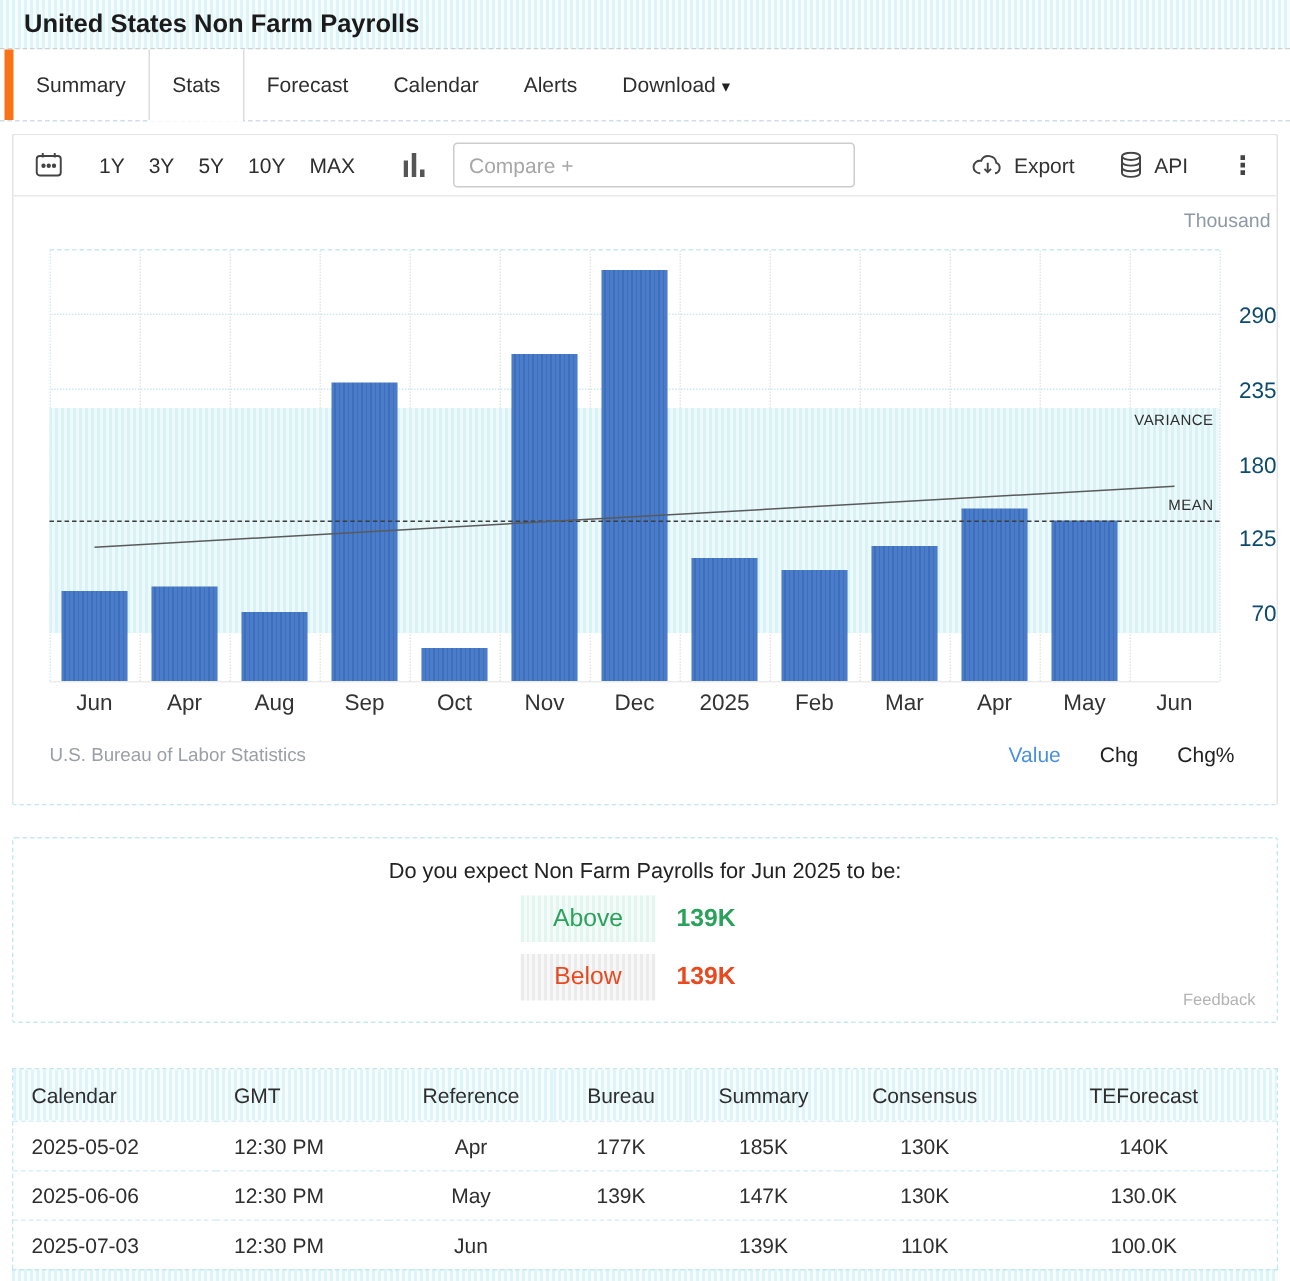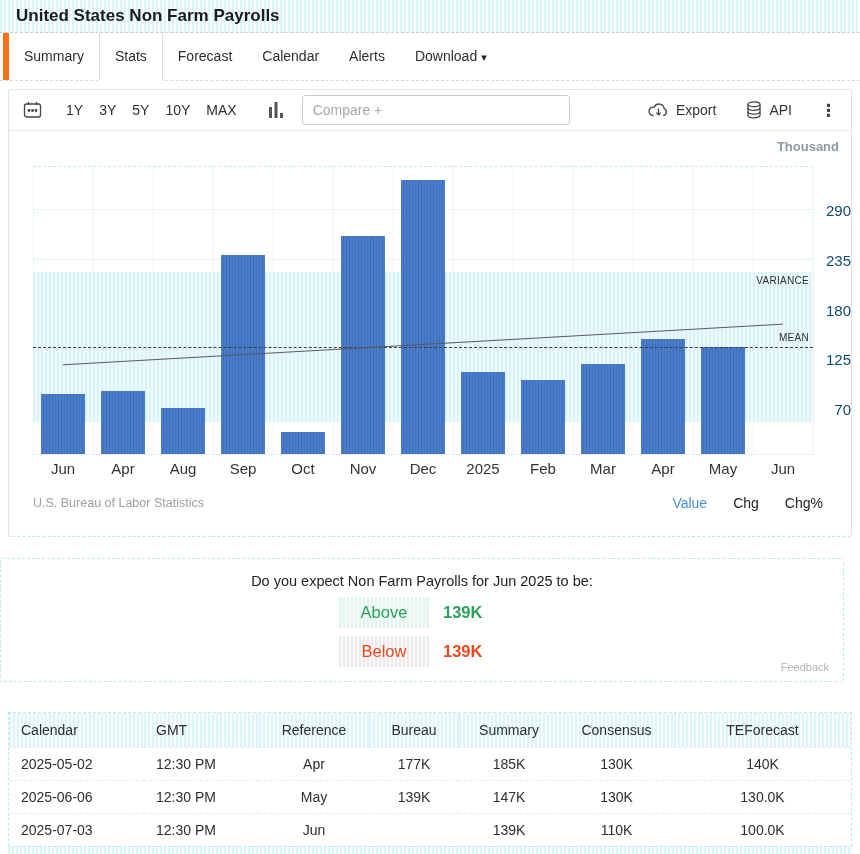--- a/index.html
+++ b/index.html
@@ -34,21 +34,21 @@
   .chart-type-btn{margin:0 18px 0 24px;}
   .compare-input{width:268px;height:30px;border:1px solid #ccc;border-radius:3px;
     padding:0 10px;font-size:14px;font-family:inherit;color:#333;background:#fff;}
   .compare-input::placeholder{color:#a7a7a7;}
   .export-btn{margin-left:auto;gap:7px;}
   .api-btn{margin-left:30px;gap:7px;}
   .kebab{margin-left:28px;font-size:17px;font-weight:bold;color:#444;cursor:pointer;line-height:1;}
 
   
   .chart-body{position:relative;height:404px;}
-  .unit-label{position:absolute;top:8px;right:12px;font-size:13px;color:#8d9aa5;font-weight:bold;}
+  .unit-label{position:absolute;top:8px;right:4px;font-size:13px;color:#8d9aa5;}
   .plot{position:absolute;left:24px;top:35px;width:780px;height:289px;
     border-top:1px dashed #c9e9f0;border-bottom:1px solid #ececec;}
   .vgrid{position:absolute;top:0;bottom:0;width:0;border-left:1px dotted #e4e4e4;z-index:1;}
   .vgrid.edge{border-left:1px dotted #d5ecf2;}
   .hgrid{position:absolute;left:0;right:0;height:0;border-top:1px dotted #cfe9ef;z-index:1;}
   .band{position:absolute;left:0;right:0;z-index:2;
     background:repeating-linear-gradient(90deg,var(--band) 0 2px,#eef9fb 2px 4px);}
   .bar{position:absolute;bottom:0;width:44px;z-index:3;
     background:repeating-linear-gradient(90deg,var(--bar) 0 2px,var(--bar-stripe) 2px 3px);}
   .mean-line{position:absolute;left:0;right:0;height:0;border-top:1px dashed #3c3c3c;z-index:4;}
@@ -59,21 +59,21 @@
   .x-axis{position:absolute;left:24px;top:329px;width:780px;height:20px;}
   .xlabel{position:absolute;font-size:15px;color:#333;transform:translateX(-50%);white-space:nowrap;}
   .chart-footer{position:absolute;left:24px;right:28px;top:361px;height:22px;
     display:flex;justify-content:space-between;align-items:center;}
   .source{font-size:12.5px;color:#9aa0a6;}
   .modes{display:flex;gap:26px;font-size:14px;}
   .mode{color:#222;cursor:pointer;}
   .mode.active{color:var(--accent-blue);}
 
   
-  .poll{position:absolute;top:558px;left:0;width:844px;height:124px;background:#fff;
+  .poll{position:absolute;top:558px;left:8px;width:844px;height:124px;background:#fff;
     border:1px dashed #c4e6ee;border-radius:2px;text-align:center;}
   .poll-q{margin-top:14px;font-size:14.5px;color:#222;}
   .poll-row{margin-top:8px;display:flex;justify-content:center;align-items:center;gap:14px;}
   .poll-btn{width:90px;height:31px;border:none;font-size:16.5px;cursor:pointer;
     font-family:inherit;}
   .poll-btn.above{color:var(--green);
     background:repeating-linear-gradient(90deg,#e2f5ef 0 2px,#f5fbf9 2px 4px);text-align:center;}
   .poll-btn.below{color:var(--red);
     background:repeating-linear-gradient(90deg,#ebebeb 0 2px,#f8f8f8 2px 4px);}
   .poll-val{font-weight:bold;font-size:16.5px;width:62px;text-align:left;}

